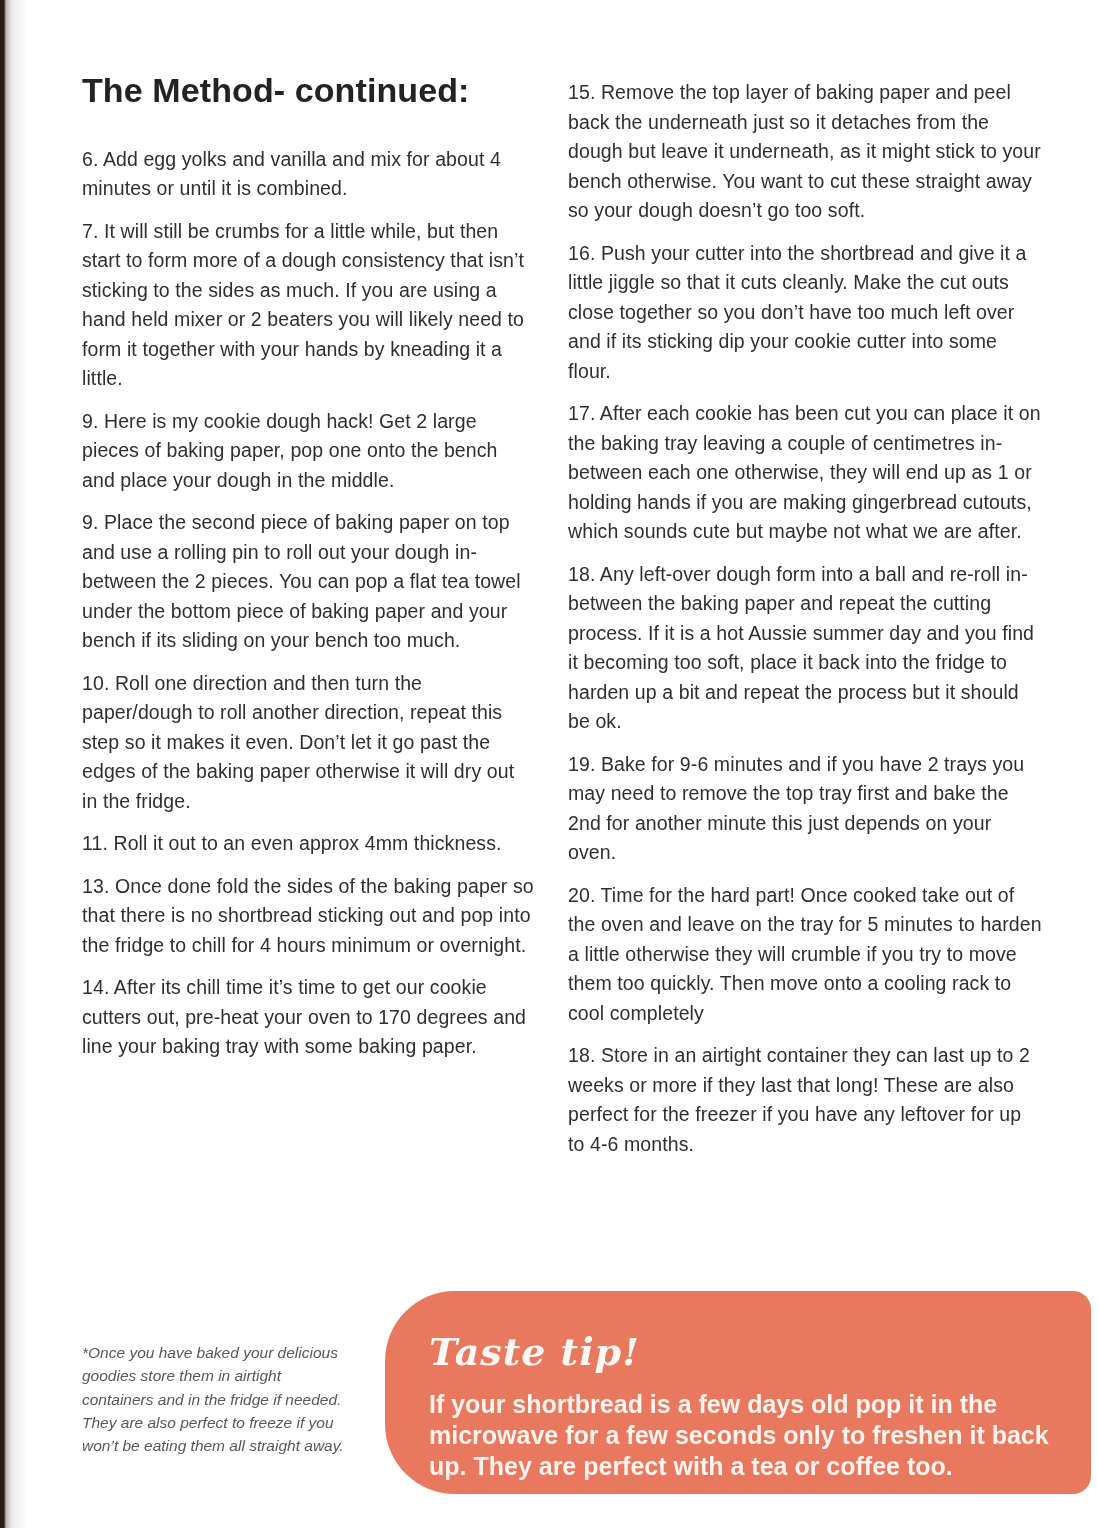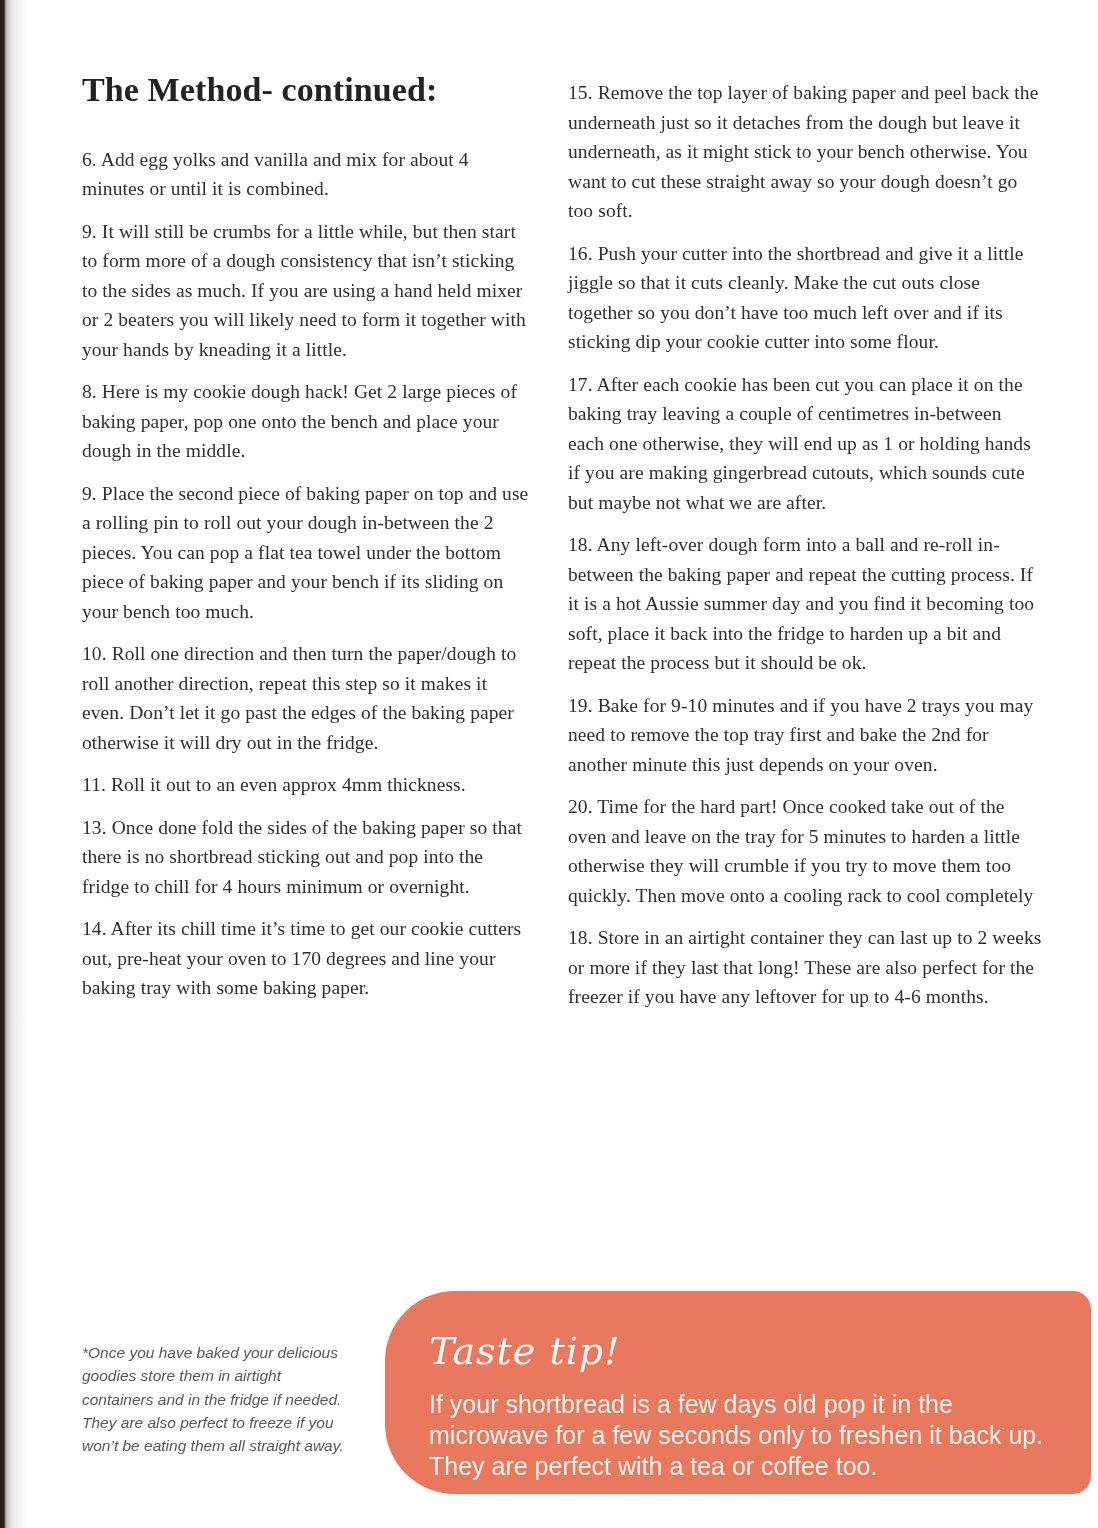--- a/index.html
+++ b/index.html
@@ -19,21 +19,20 @@
       rgba(70,50,42,0.35) 6px,
       rgba(120,108,102,0.14) 12px,
       rgba(255,255,255,0) 28px);
   }
   .col {
     position:absolute;
     color:#2f2f2f;
     font-size:19.5px;
     line-height:29.5px;
     letter-spacing:0.1px;
-    font-family:Liberation Serif, serif;
   }
   .col-left  { left:82px;  top:70px; width:452px; }
   .col-right { left:568px; top:70px; width:474px;margin-top:8px; }
   .title {
     margin:0 0 34px 0;
     font-size:34px;
     line-height:1.2;
     font-weight:700;
     color:#232323;
   }
@@ -48,20 +47,21 @@
   }
   .taste-tip {
     position:absolute;
     left:385px; top:1291px;
     width:706px; height:203px;
     background:#e8795f;
     border-radius:70px 18px 18px 70px;
     box-sizing:border-box;
     padding:40px 30px 0 44px;
     color:#ffffff;
+    font-weight:bold;
   }
   .tip-title {
     font-family:"DejaVu Serif", serif;
     font-style:italic;
     font-size:38px;
     line-height:1.1;
     color:#fef8f5;
     letter-spacing:1px;
     margin:0 0 16px 0;
   }
@@ -75,35 +75,35 @@
 </style>
 </head>
 <body>
 
 <div class="page">
   <div class="spine"></div>
 
   <div class="col col-left">
     <h1 class="title">The Method- continued:</h1>
     <p class="step">6. Add egg yolks and vanilla and mix for about 4 minutes or until it is combined.</p>
-    <p class="step">9. It will still be crumbs for a little while, but then start to form more of a dough consistency that isn’t sticking to the sides as much. If you are using a hand held mixer or 2 beaters you will likely need to form it together with your hands by kneading it a little.</p>
-    <p class="step">8. Here is my cookie dough hack! Get 2 large pieces of baking paper, pop one onto the bench and place your dough in the middle.</p>
+    <p class="step">7. It will still be crumbs for a little while, but then start to form more of a dough consistency that isn’t sticking to the sides as much. If you are using a hand held mixer or 2 beaters you will likely need to form it together with your hands by kneading it a little.</p>
+    <p class="step">9. Here is my cookie dough hack! Get 2 large pieces of baking paper, pop one onto the bench and place your dough in the middle.</p>
     <p class="step">9. Place the second piece of baking paper on top and use a rolling pin to roll out your dough in-between the 2 pieces. You can pop a flat tea towel under the bottom piece of baking paper and your bench if its sliding on your bench too much.</p>
     <p class="step">10. Roll one direction and then turn the paper/dough to roll another direction, repeat this step so it makes it even. Don’t let it go past the edges of the baking paper otherwise it will dry out in the fridge.</p>
     <p class="step">11. Roll it out to an even approx 4mm thickness.</p>
     <p class="step">13. Once done fold the sides of the baking paper so that there is no shortbread sticking out and pop into the fridge to chill for 4 hours minimum or overnight.</p>
     <p class="step">14. After its chill time it’s time to get our cookie cutters out, pre-heat your oven to 170 degrees and line your baking tray with some baking paper.</p>
   </div>
 
   <div class="col col-right">
     <p class="step">15. Remove the top layer of baking paper and peel back the underneath just so it detaches from the dough but leave it underneath, as it might stick to your bench otherwise. You want to cut these straight away so your dough doesn’t go too soft.</p>
     <p class="step">16. Push your cutter into the shortbread and give it a little jiggle so that it cuts cleanly. Make the cut outs close together so you don’t have too much left over and if its sticking dip your cookie cutter into some flour.</p>
     <p class="step">17. After each cookie has been cut you can place it on the baking tray leaving a couple of centimetres in-between each one otherwise, they will end up as 1 or holding hands if you are making gingerbread cutouts, which sounds cute but maybe not what we are after.</p>
     <p class="step">18. Any left-over dough form into a ball and re-roll in-between the baking paper and repeat the cutting process. If it is a hot Aussie summer day and you find it becoming too soft, place it back into the fridge to harden up a bit and repeat the process but it should be ok.</p>
-    <p class="step">19. Bake for 9-10 minutes and if you have 2 trays you may need to remove the top tray first and bake the 2nd for another minute this just depends on your oven.</p>
+    <p class="step">19. Bake for 9-6 minutes and if you have 2 trays you may need to remove the top tray first and bake the 2nd for another minute this just depends on your oven.</p>
     <p class="step">20. Time for the hard part! Once cooked take out of the oven and leave on the tray for 5 minutes to harden a little otherwise they will crumble if you try to move them too quickly. Then move onto a cooling rack to cool completely</p>
     <p class="step">18. Store in an airtight container they can last up to 2 weeks or more if they last that long! These are also perfect for the freezer if you have any leftover for up to 4-6 months.</p>
   </div>
 
   <div class="footnote">*Once you have baked your delicious goodies store them in airtight containers and in the fridge if needed. They are also perfect to freeze if you won’t be eating them all straight away.</div>
 
   <div class="taste-tip">
     <div class="tip-title">Taste tip!</div>
     <p class="tip-body">If your shortbread is a few days old pop it in the microwave for a few seconds only to freshen it back up. They are perfect with a tea or coffee too.</p>
   </div>

